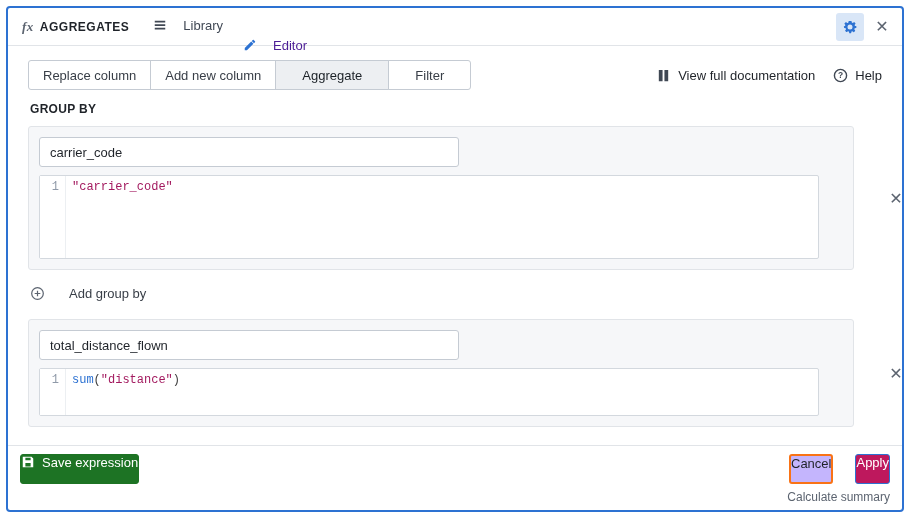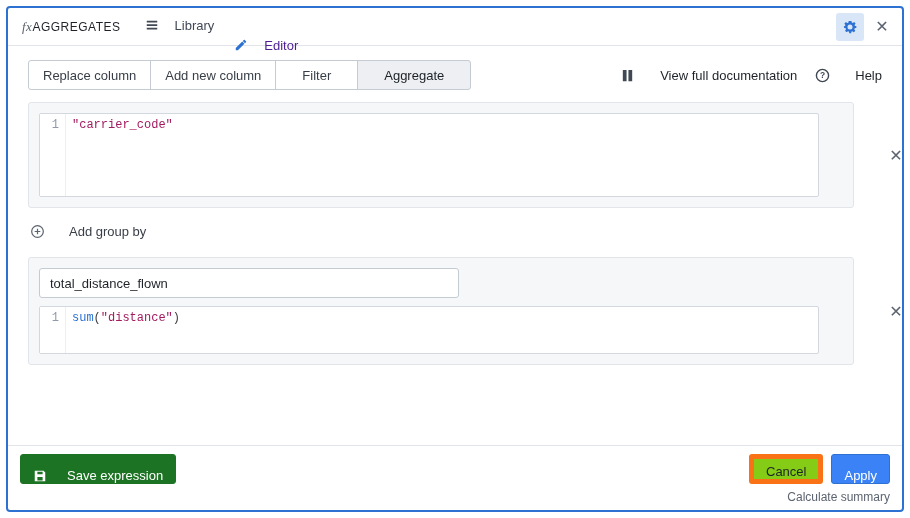--- a/index.html
+++ b/index.html
@@ -22,24 +22,25 @@
 .panel-header {
   display: flex;
   align-items: center;
   height: 38px;
   padding: 0 8px 0 14px;
   border-bottom: 1px solid #e1e4e8;
 }
 .fx-label {
   display: flex;
   align-items: center;
+  gap: 6px;
   font-size: 12px;
   letter-spacing: 0.5px;
   color: #1f2329;
-  font-weight: 400;
+  font-weight: 700;
   margin-right: 14px;
 }
 .fx-icon {
   font-style: italic;
   font-family: Georgia, serif;
   color: #5c6470;
   font-size: 13px;
 }
 .tab {
   display: inline-flex;
@@ -94,21 +95,21 @@
 }
 .seg-btn:first-child { border-radius: 3px 0 0 3px; margin-left: 0; }
 .seg-btn:last-child { border-radius: 0 3px 3px 0; }
 .seg-btn.active {
   background: #edeff2;
   color: #1c2127;
 }
 .link-btn {
   display: inline-flex;
   align-items: center;
-  gap: 25px;
+  gap: 7px;
   color: #1f2329;
   font-size: 13px;
   cursor: pointer;
   margin-left: 18px;
 }
 .link-btn svg { width: 15px; height: 15px; }
 .body-scroll {
   flex: 1;
   overflow-y: auto;
   padding: 0 20px 10px 20px;
@@ -189,47 +190,47 @@
 .footer {
   border-top: 1px solid #e1e4e8;
   padding: 8px 12px 6px 12px;
 }
 .footer-buttons {
   display: flex;
   align-items: center;
 }
 .btn {
   height: 30px;
-  padding: 0 12px;
+  padding: 0 0;
   border-radius: 3px;
   font-size: 13px;
   cursor: pointer;
   display: inline-flex;
-  align-items: flex-end;
-  gap: 20px;
+  align-items: flex-start;
+  gap: 7px;
   border: 1px solid transparent;
 }
 .btn-save {
   background: #1d7324;
   color: #fff;
   border-color: #1d7324;
   font-weight: 500;
 }
 .btn-save svg { width: 14px; height: 14px; fill: #fff; }
 .btn-cancel {
-  background: #84cc16;
-  border: 5px solid #f97316;
+  background: #c4b5fd;
+  border: 2px solid #f97316;
   color: #1f2329;
   margin-left: auto;
 }
 .btn-apply {
-  background: #3b82f6;
+  background: #be185d;
   color: #fff;
   border-color: #2d72d2;
-  margin-left: 8px;
+  margin-left: 22px;
   font-weight: 500;
 }
 .footer-hint {
   font-size: 12px;
   color: #5c6470;
   margin-top: 6px;
   padding-left: 2px;
   text-align: right;
 }
 </style>
@@ -263,43 +264,45 @@
     </div>
     <div class="close-x">
       <span>✕</span>
     </div>
   </div>
 
   <div class="toolbar">
     <div class="btn-group">
       <button class="seg-btn">Replace column</button>
       <button class="seg-btn">Add new column</button>
+      <button class="seg-btn active" style="padding:0 26px">Aggregate</button>
       <button class="seg-btn" style="padding:0 26px">Filter</button>
-      <button class="seg-btn active" style="padding:0 26px">Aggregate</button>
     </div>
     <div class="header-spacer"></div>
     <div class="link-btn">
       <svg viewBox="0 0 16 16">
           <path d="M3 2h4v12H3zM9 2h4v12H9z" fill="#404854"></path>
         </svg>
       <span>View full documentation</span>
     </div>
     <div class="link-btn">
       <svg viewBox="0 0 16 16">
           <circle cx="8" cy="8" r="6.5" fill="none" stroke="#404854" stroke-width="1.5"></circle>
           <text x="8" y="11" text-anchor="middle" font-size="9" fill="#404854" font-family="Arial" font-weight="bold">?</text>
         </svg>
       <span>Help</span>
     </div>
   </div>
 
   <div class="body-scroll">
 
+    <div class="section-label">GROUP BY</div>
     <div class="group-wrap">
       <div class="group-card">
+        <input class="text-input" type="text" value="carrier_code" style="">
         <div class="code-box">
           <div class="gutter"><span>1</span></div>
           <div class="code-area"><span class="tok-str">"carrier_code"</span></div>
         </div>
       </div>
       <div class="card-remove">
         <span>✕</span>
       </div>
     </div>
 

